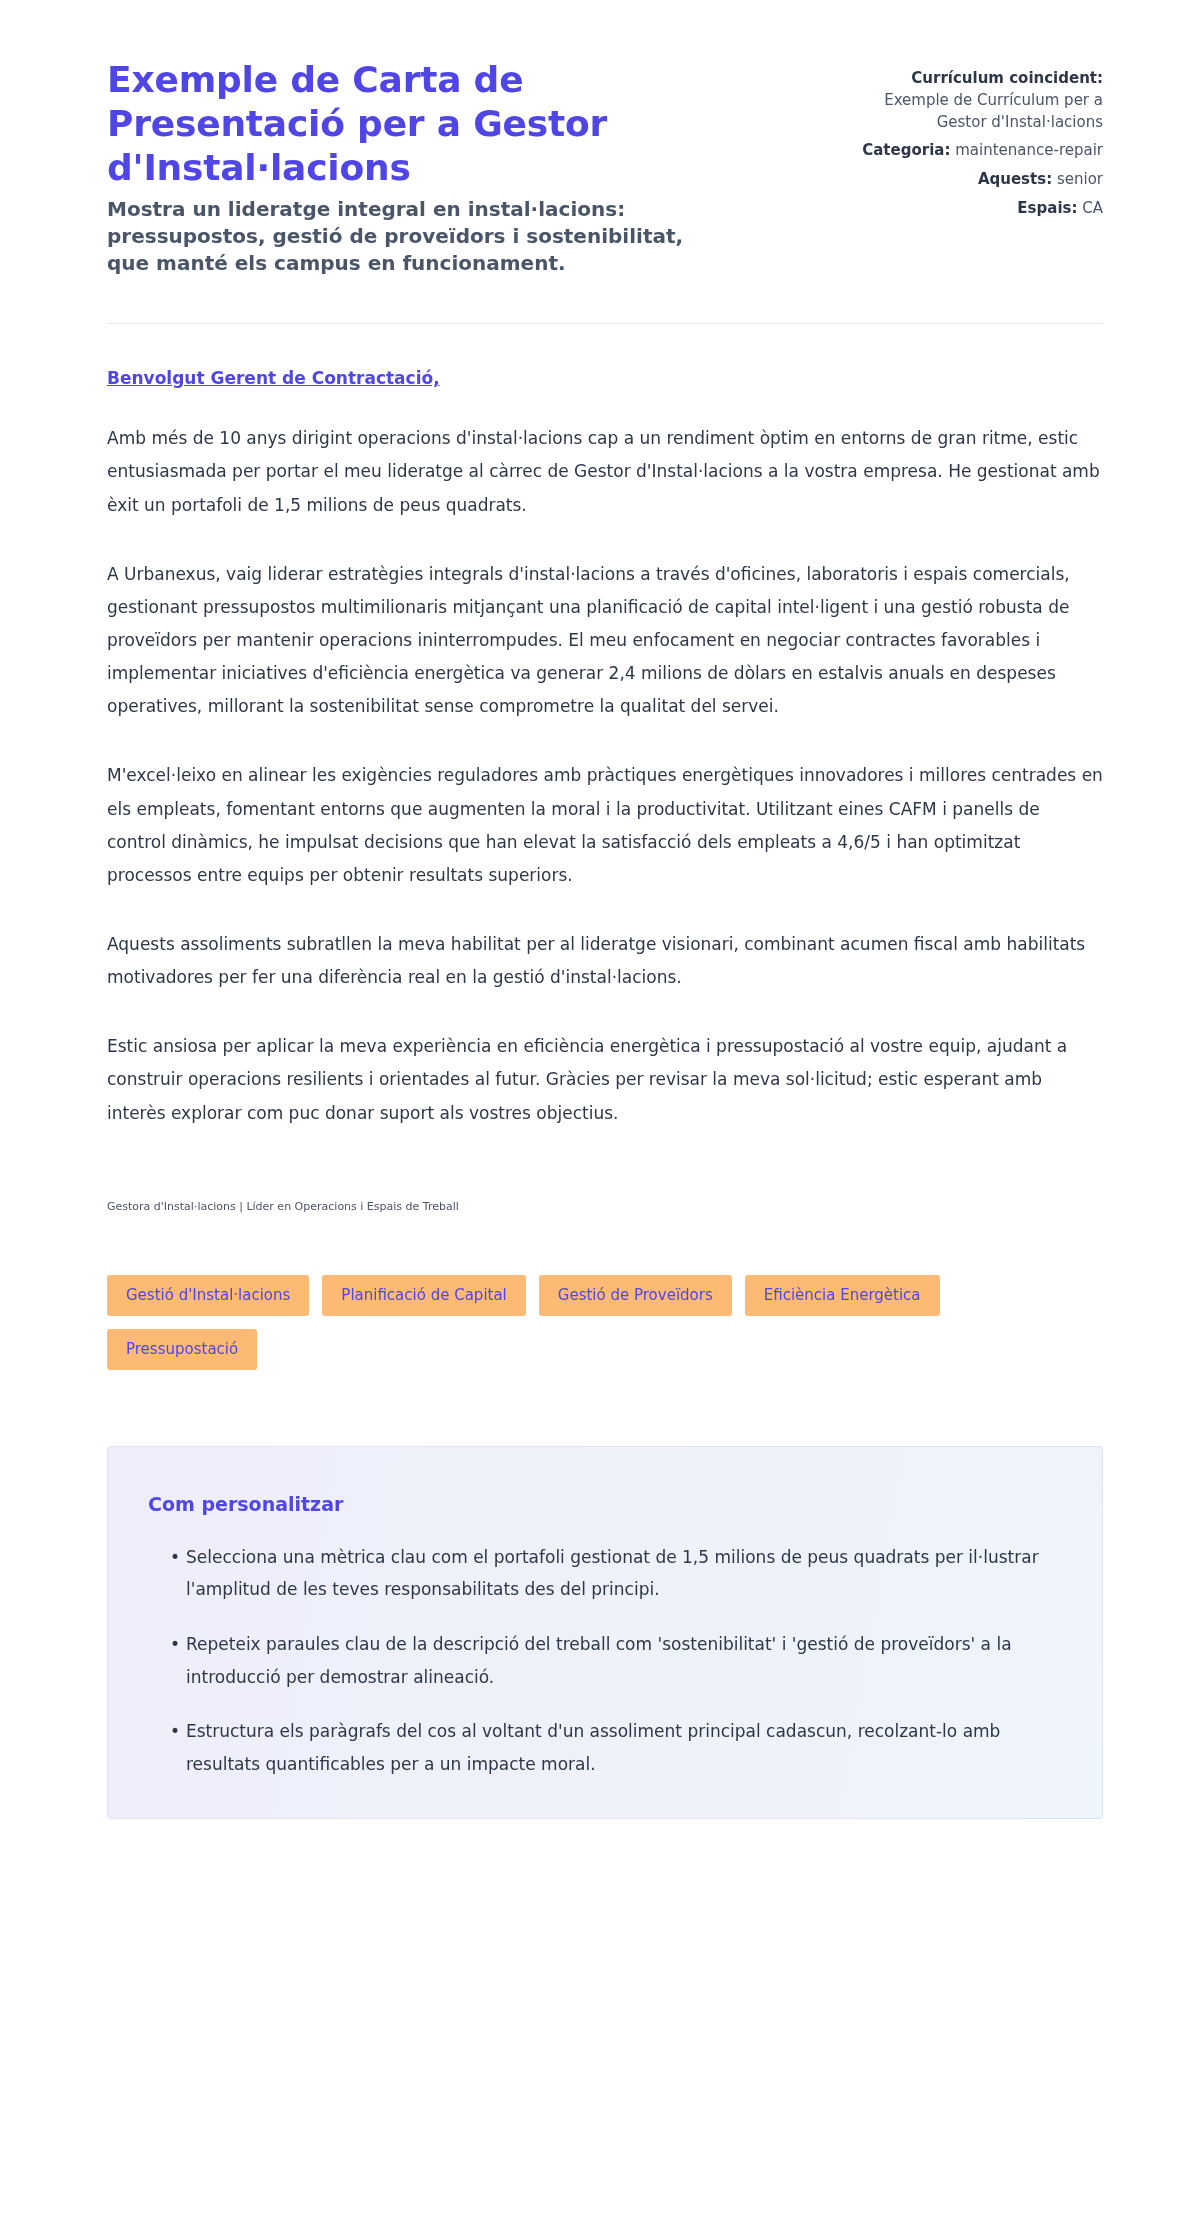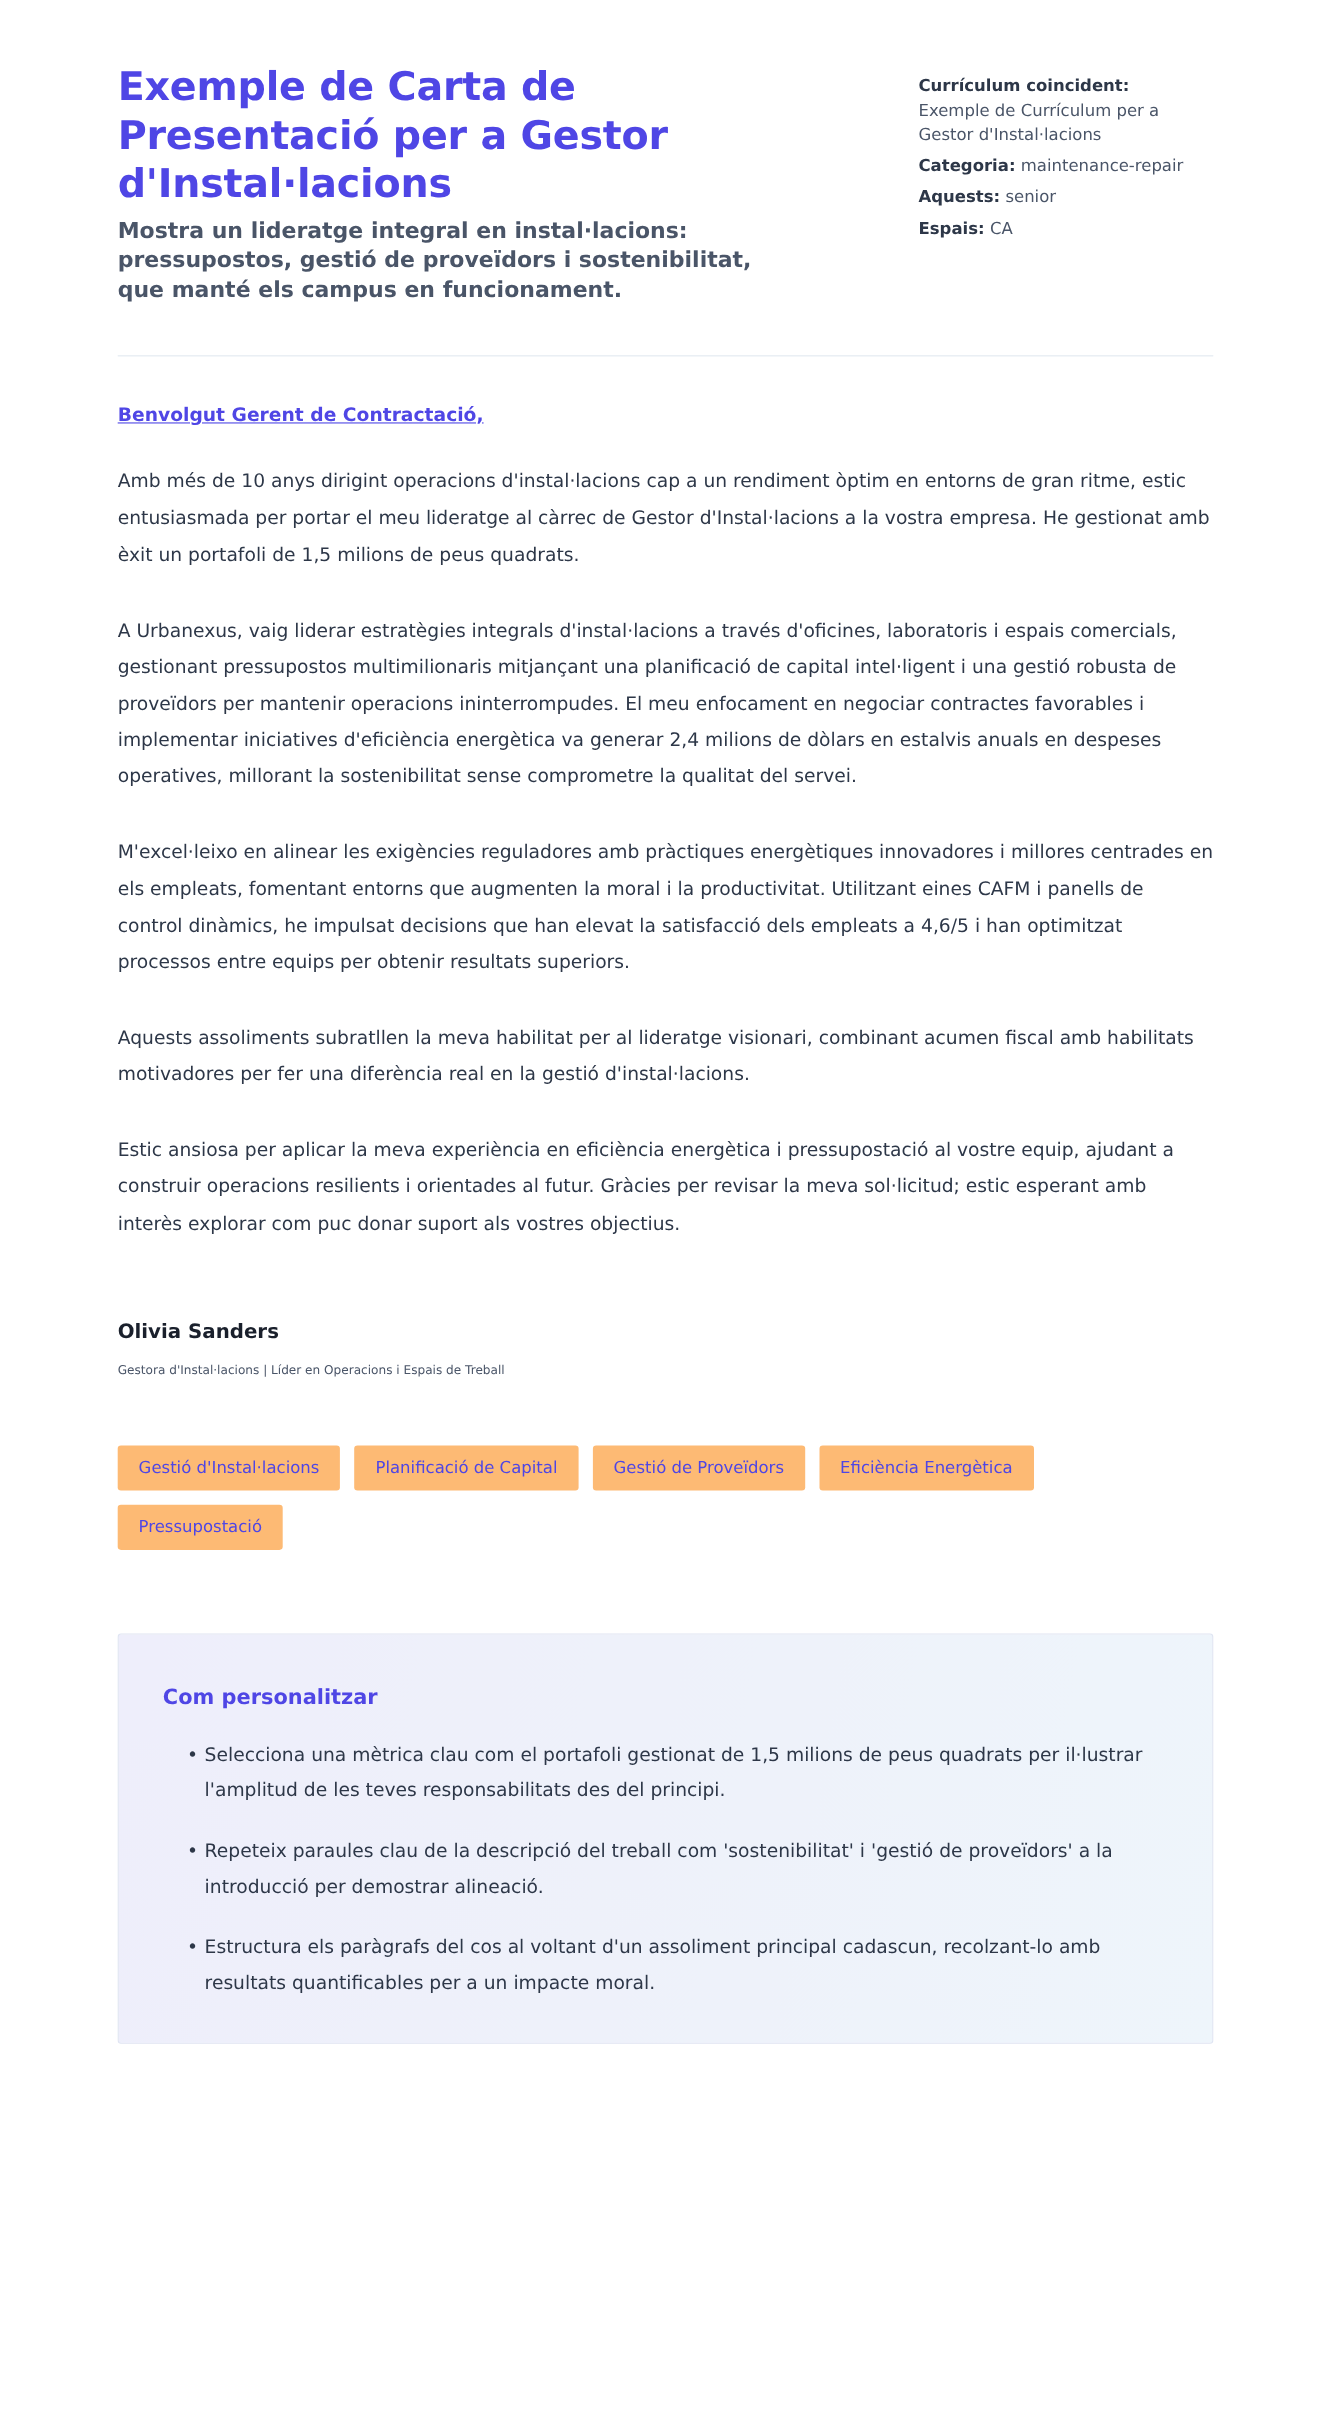--- a/index.html
+++ b/index.html
@@ -46,20 +46,21 @@
     font-size: 20px;
     line-height: 1.36;
     font-weight: 700;
     color: #4a5568;
     margin: 0;
   }
 
   .meta {
     flex: 0 0 268px;
     max-width: 268px;
+    text-align: right;
     padding-top: 10px;
     font-size: 15px;
     line-height: 1.45;
     color: #4a5568;
   }
   .meta-row { margin-bottom: 7px; }
   .meta-row:last-child { margin-bottom: 0; }
   .meta-label {
     font-weight: 700;
     color: #2d3748;
@@ -203,21 +204,20 @@
     <div>
       <p class="para">Amb més de 10 anys dirigint operacions d'instal·lacions cap a un rendiment òptim en entorns de gran ritme, estic entusiasmada per portar el meu lideratge al càrrec de Gestor d'Instal·lacions a la vostra empresa. He gestionat amb èxit un portafoli de 1,5 milions de peus quadrats.</p>
       <p class="para">A Urbanexus, vaig liderar estratègies integrals d'instal·lacions a través d'oficines, laboratoris i espais comercials, gestionant pressupostos multimilionaris mitjançant una planificació de capital intel·ligent i una gestió robusta de proveïdors per mantenir operacions ininterrompudes. El meu enfocament en negociar contractes favorables i implementar iniciatives d'eficiència energètica va generar 2,4 milions de dòlars en estalvis anuals en despeses operatives, millorant la sostenibilitat sense comprometre la qualitat del servei.</p>
       <p class="para">M'excel·leixo en alinear les exigències reguladores amb pràctiques energètiques innovadores i millores centrades en els empleats, fomentant entorns que augmenten la moral i la productivitat. Utilitzant eines CAFM i panells de control dinàmics, he impulsat decisions que han elevat la satisfacció dels empleats a 4,6/5 i han optimitzat processos entre equips per obtenir resultats superiors.</p>
       <p class="para">Aquests assoliments subratllen la meva habilitat per al lideratge visionari, combinant acumen fiscal amb habilitats motivadores per fer una diferència real en la gestió d'instal·lacions.</p>
       <p class="para">Estic ansiosa per aplicar la meva experiència en eficiència energètica i pressupostació al vostre equip, ajudant a construir operacions resilients i orientades al futur. Gràcies per revisar la meva sol·licitud; estic esperant amb interès explorar com puc donar suport als vostres objectius.</p>
     </div>
   </div>
 
   <div class="signature">
-    <div class="sig-name">Olivia Sanders</div>
     <div class="sig-role">Gestora d'Instal·lacions | Líder en Operacions i Espais de Treball</div>
   </div>
 
   <div class="tags">
     <span class="tag">Gestió d'Instal·lacions</span>
     <span class="tag">Planificació de Capital</span>
     <span class="tag">Gestió de Proveïdors</span>
     <span class="tag">Eficiència Energètica</span>
     <span class="tag">Pressupostació</span>
   </div>

